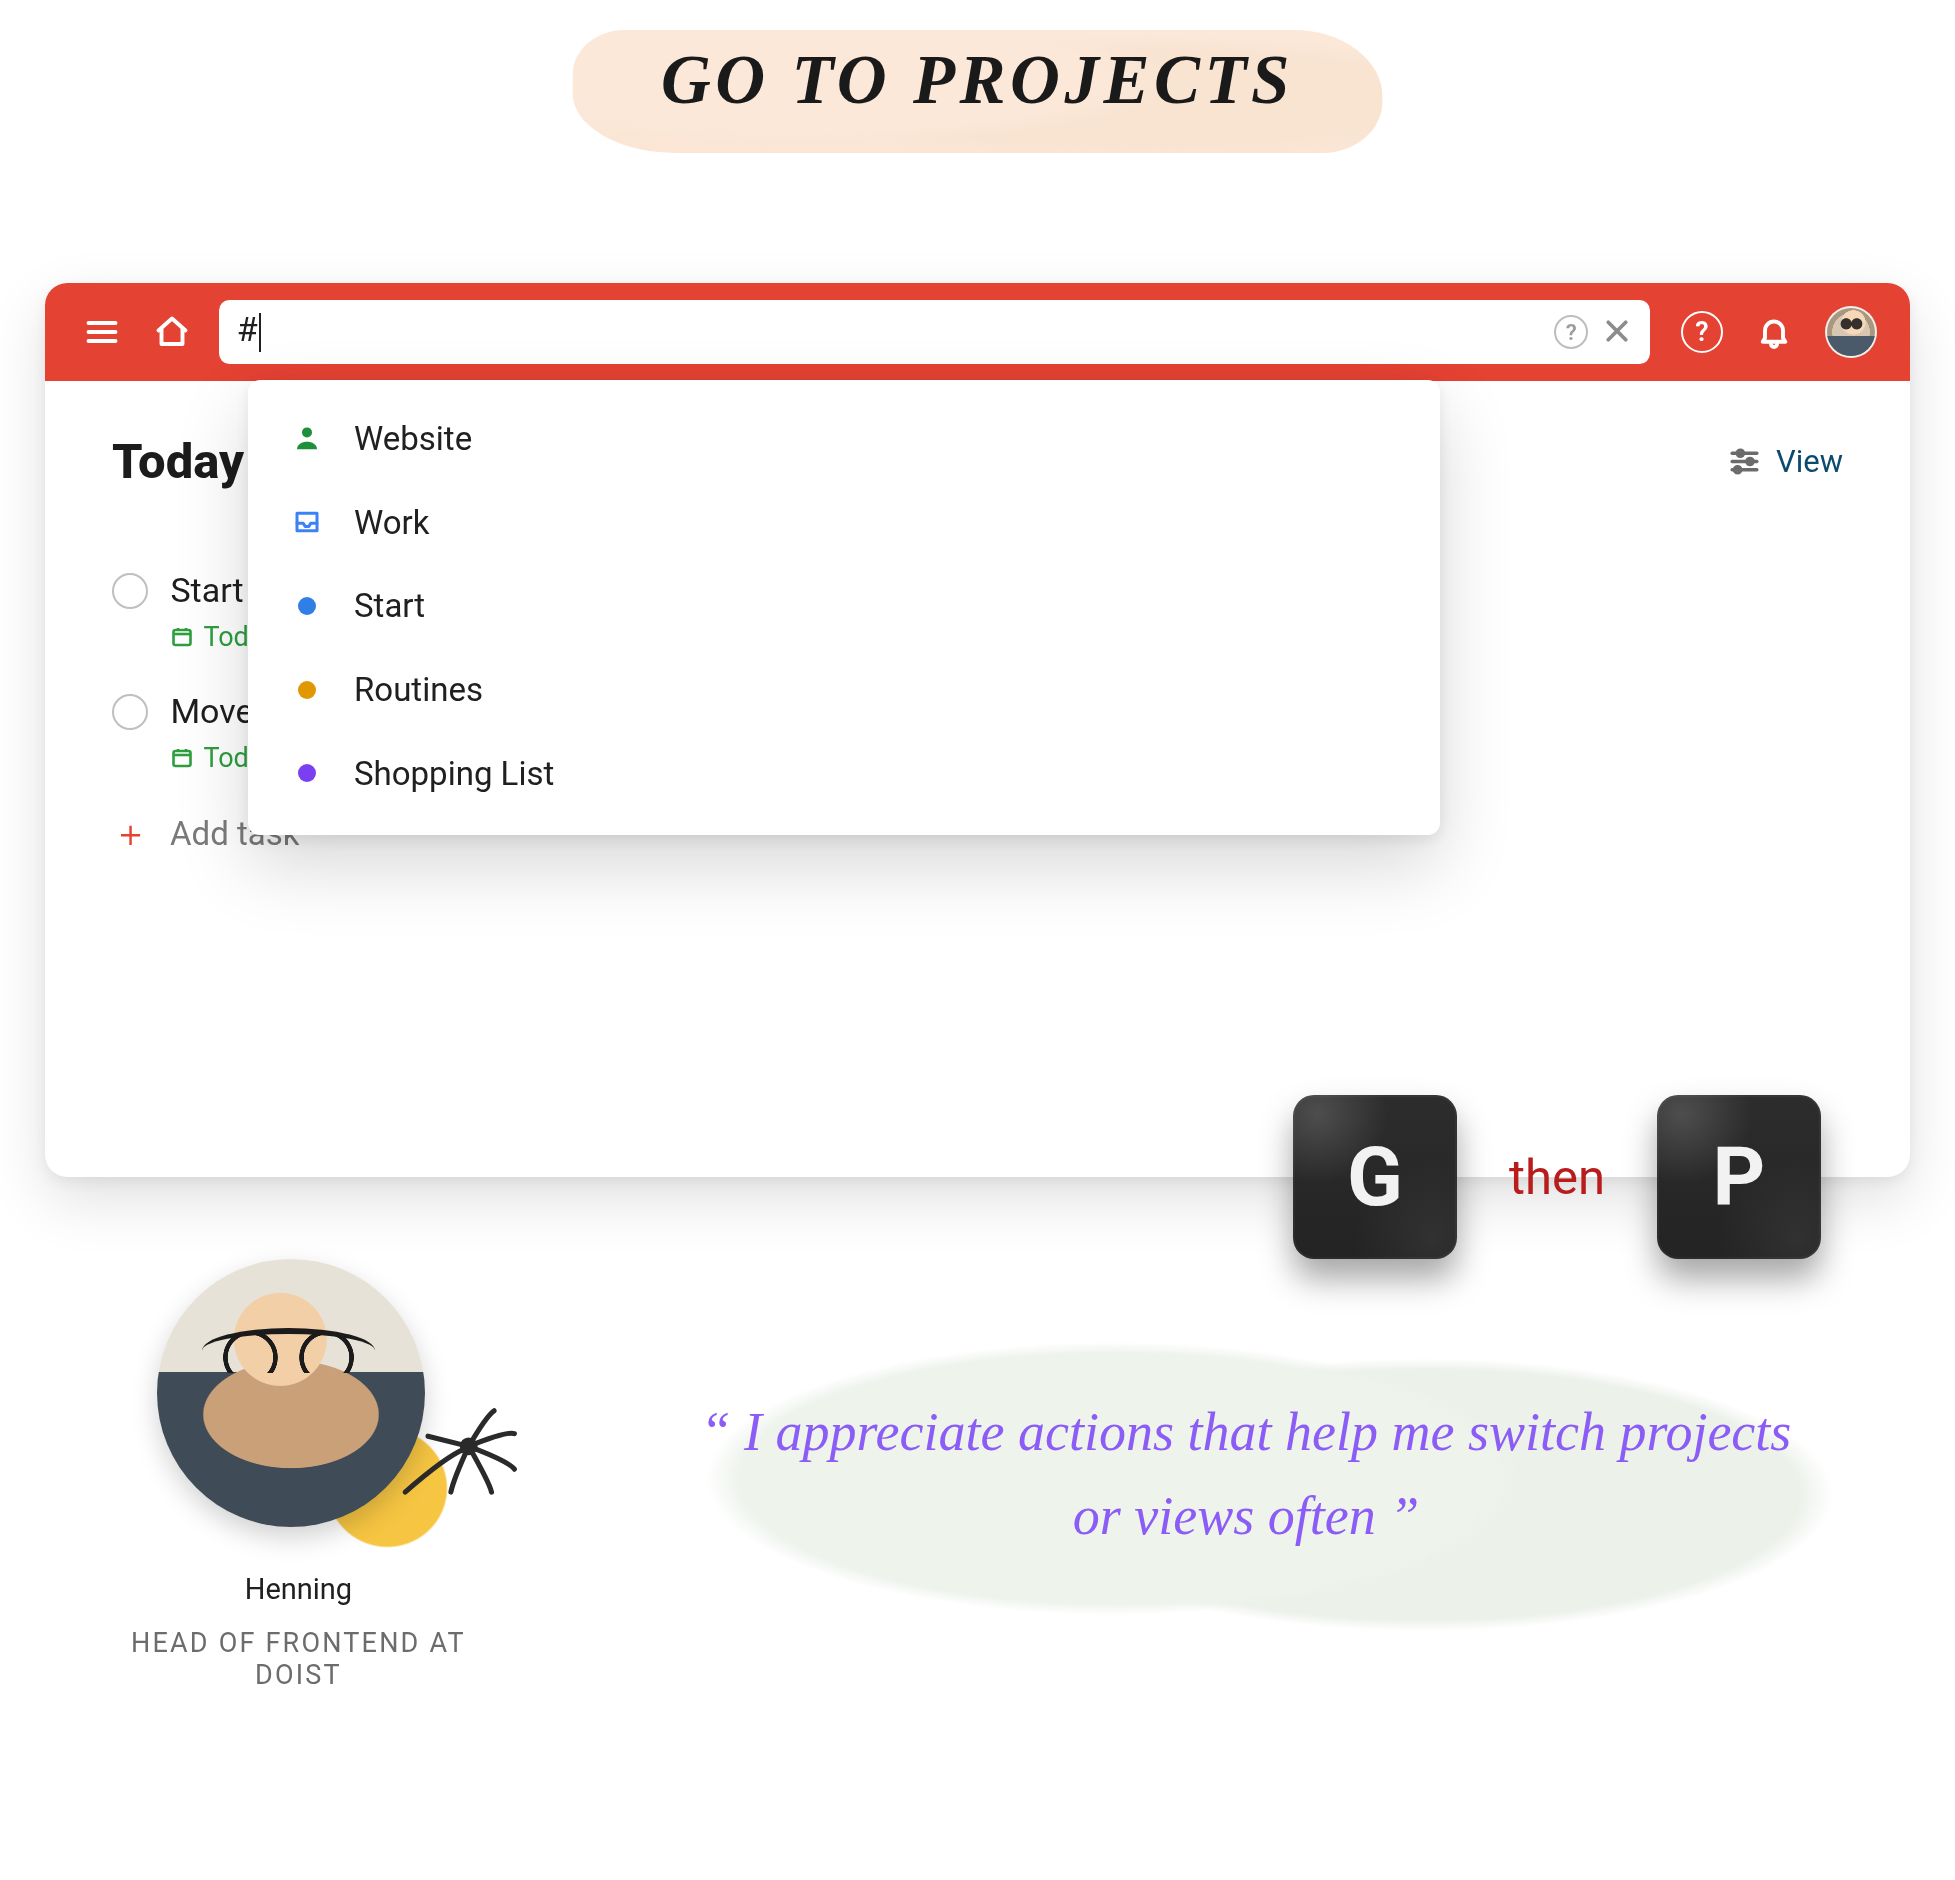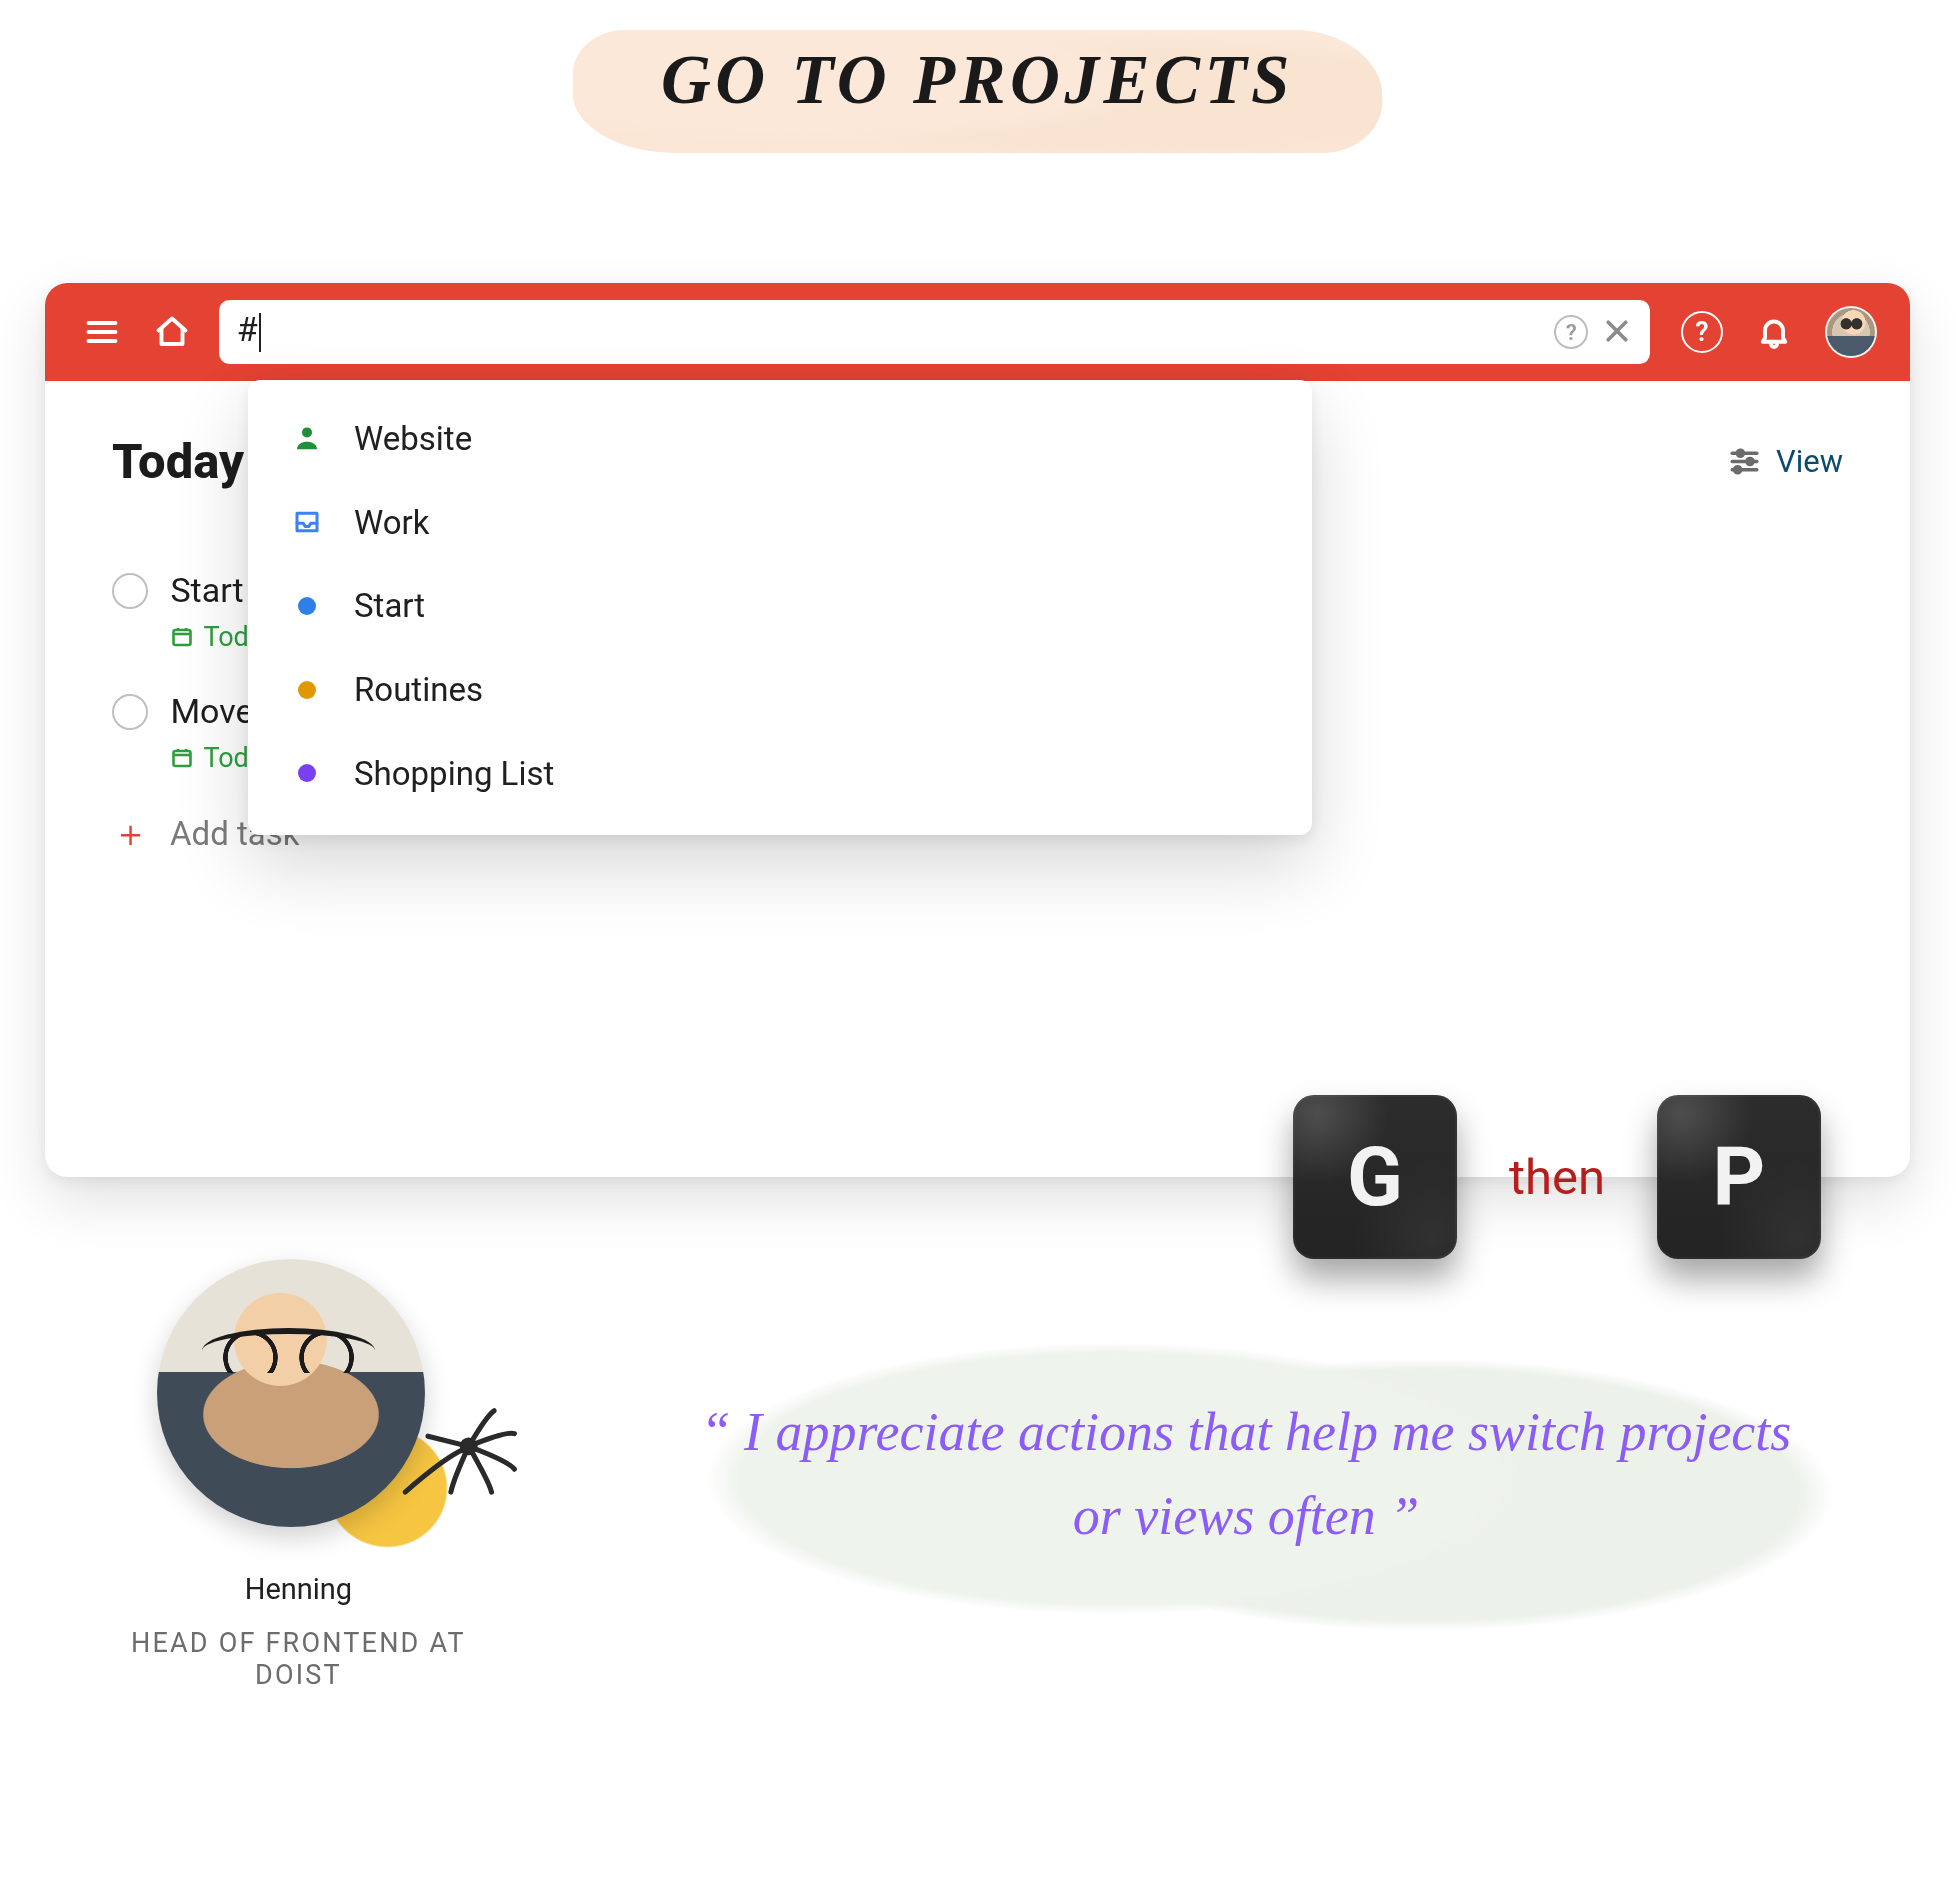--- a/index.html
+++ b/index.html
@@ -184,21 +184,21 @@
     margin-top: 15px;
     cursor: pointer;
   }
   .add-task .plus { color: #e44232; font-size: 37px; font-weight: 400; line-height: 1; }
 
   
   .popover {
     position: absolute;
     left: 203px;
     top: 97px;
-    width: 1064px;
+    width: 1192px;
     background: #ffffff;
     border-radius: 12px;
     box-shadow: 0 30px 75px rgba(0,0,0,0.16), 0 4.5px 13.4px rgba(0,0,0,0.08);
     padding: 16.4px 0 19.4px 0;
     z-index: 5;
   }
   .pop-item {
     display: flex; align-items: center; gap: 31px;
     padding: 22.4px 42px;
     font-size: 33px;

